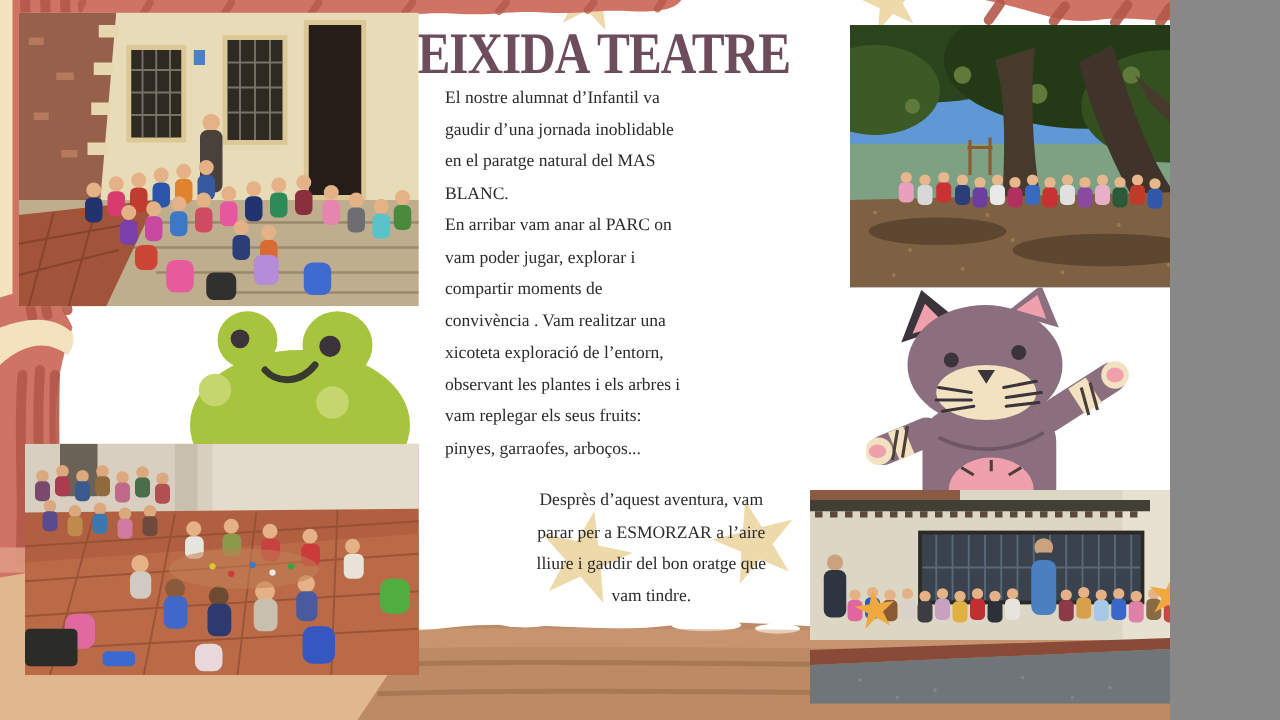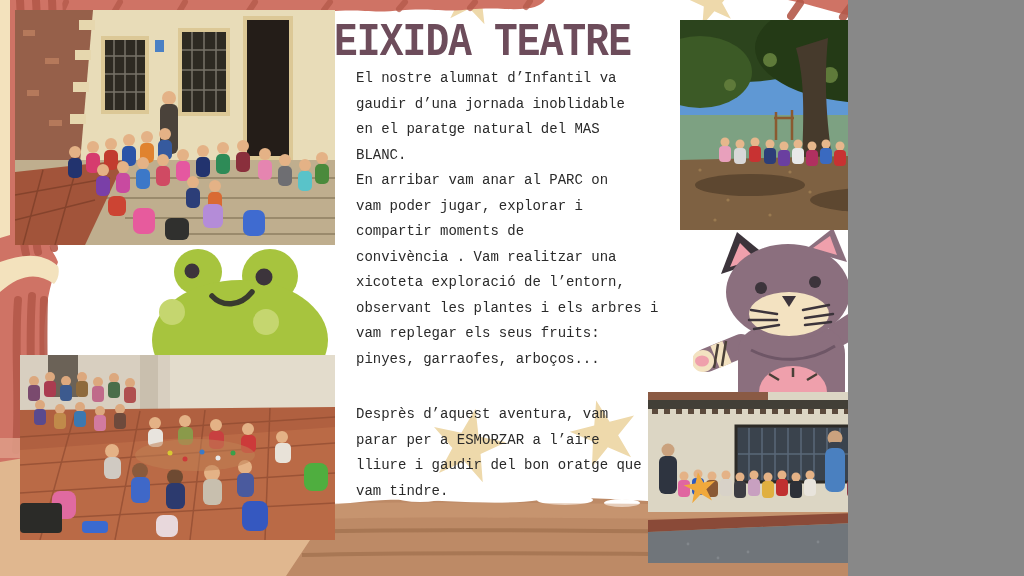--- a/index.html
+++ b/index.html
@@ -1,19 +1,19 @@
 <!DOCTYPE html>
 <html style="--background: #ffffff; --title: #6d4c5b; --text: #2a2a2a; --curtain: #cf7365; --curtain-fold: #b4594a; --curtain-light: #dd9a85; --tieback-cream: #f3e2bd; --floor-tan: #bd8a66; --floor-tan-light: #e0b78f; --star-tan: #eed9ab; --star-yellow: #f0a93c; --frog-green: #a7c43e; --frog-green-light: #c5d66f; --cat-mauve: #8b6f7e; --cat-pink: #efa0ac; --cat-cream: #f3e2c1; --cat-dark: #3c343b;"><head>
 <meta charset="utf-8">
 <style>
   html,body{margin:0;padding:0;background:#888;}
   .slide{
-    position:relative;width:848px;height:576px;overflow:hidden;
+    position:relative;width:936px;height:576px;overflow:hidden;
     background:var(--background,#fff);
-    font-family:Liberation Mono, monospace;
+    font-family:Liberation Serif, serif;
   }
   .abs{position:absolute;}
   
   .deco-star{z-index:1;}
   .frame{z-index:2;left:0;top:0;}
   .mascot{z-index:3;}
   .texty{z-index:4;}
   .photo{z-index:5;box-shadow:0 0 0 0 transparent;}
   
   .c-curtain{fill:var(--curtain);}
@@ -28,21 +28,21 @@
     margin:0;left:334px;top:16px;width:420px;
     font-size:47px;font-weight:bold;letter-spacing:-1px;
     color:var(--title);transform:scaleX(0.84);transform-origin:left top;
     white-space:nowrap;
   }
   .bodytext{
     left:356px;width:330px;color:var(--text);
     font-size:14px;line-height:25.5px;white-space:pre-line;
   }
   .p1{top:66px;}
-  .p2{top:402px;}
+  .p2{top:388px;text-align:center;}
   .photo svg{display:block;}
 </style>
 </head>
 <body>
 
 <div class="slide">
 
   <div class="abs deco-star" style="left:441px;top:-36px;width:62px;height:62px;transform:rotate(10deg);">
     <svg width="62" height="62" viewBox="0 0 100 100">
         <path class="c-star-tan" d="M50,5 61,38 96,38 68,59 78,93 50,72 22,93 32,59 4,38 39,38 Z"></path>

